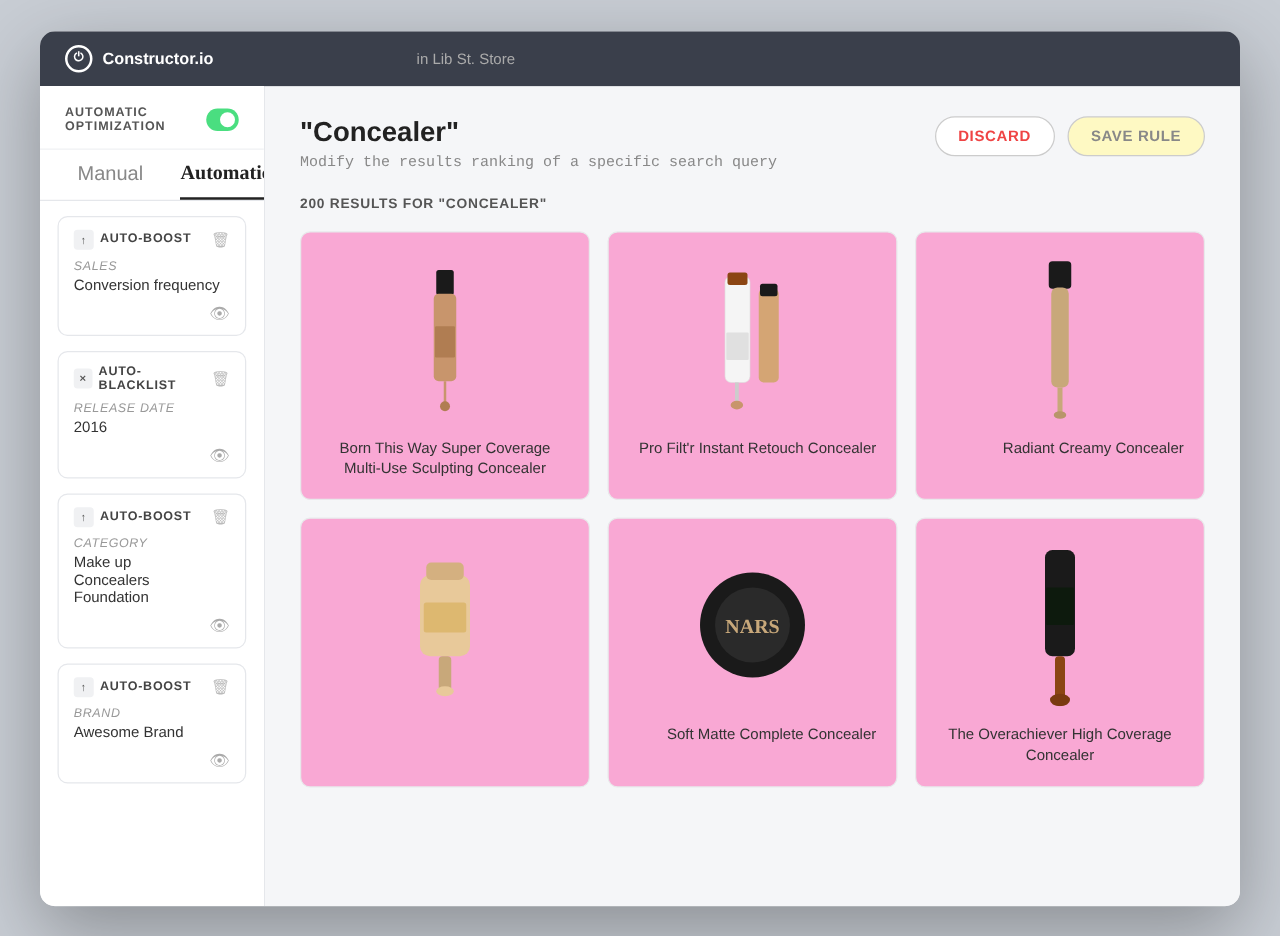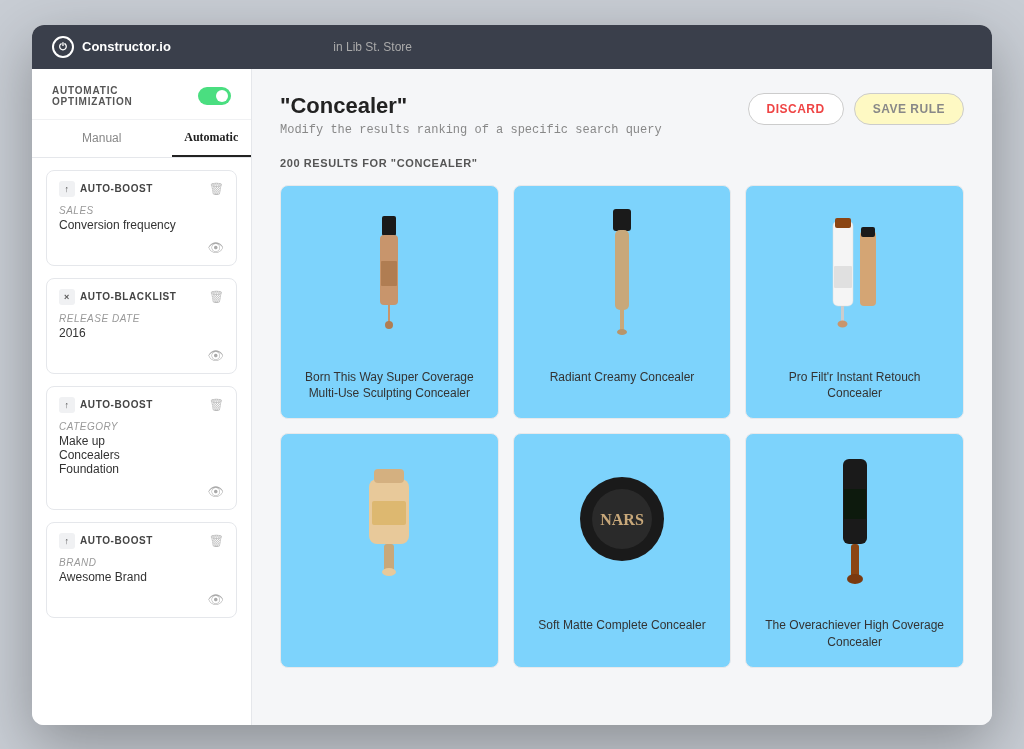--- a/index.html
+++ b/index.html
@@ -69,21 +69,21 @@
       text-align: right;
     }
     
     .main-layout {
       display: flex;
       flex: 1;
       overflow: hidden;
     }
     
     .sidebar {
-      width: 220px;
+      width: 180px;
       background: #fff;
       border-right: 1px solid #e5e7eb;
       display: flex;
       flex-direction: column;
       flex-shrink: 0;
       overflow-y: auto;
       padding-bottom: 12px;
     }
     .sidebar-header {
       padding: 16px 20px 12px;
@@ -118,21 +118,21 @@
       border-radius: 50%;
     }
     .tab-row {
       display: flex;
       border-bottom: 1px solid #e5e7eb;
     }
     .tab-btn {
       flex: 1;
       padding: 10px 0;
       text-align: center;
-      font-size: 12px;
+      font-size: 16px;
       font-weight: 500;
       color: #888;
       cursor: pointer;
       border: none;
       background: none;
       margin-left: 30px;
     }
     .tab-btn.active {
       color: #222;
       font-weight: 700;
@@ -262,28 +262,27 @@
       letter-spacing: 0.6px;
       text-transform: uppercase;
       margin-bottom: 16px;
     }
     .product-grid {
       display: grid;
       grid-template-columns: repeat(3, 1fr);
       gap: 14px;
     }
     .product-card {
-      background: #7dd3fc;
+      background: #f9a8d4;
       border-radius: 8px;
       padding: 20px 16px 16px;
       display: flex;
       flex-direction: column;
-      align-items: center;
+      align-items: flex-end;
       border: 1px solid #e8e9eb;
-      gap: 19px;
     }
     .product-img-area {
       width: 100%;
       height: 130px;
       display: flex;
       align-items: center;
       justify-content: center;
       margin-bottom: 14px;
     }
     .product-name {
@@ -412,55 +411,55 @@
 
               <rect x="44" y="94" width="2" height="20" fill="#c8956c"></rect>
               <ellipse cx="45" cy="114" rx="4" ry="4" fill="#b07d52"></ellipse>
             </svg>
           </div>
           <div class="product-name">Born This Way Super Coverage Multi-Use Sculpting Concealer</div>
         </div>
 
         <div class="product-card">
           <div class="product-img-area">
+            <svg width="100" height="120" viewBox="0 0 100 120" class="concealer-img">
+
+              <rect x="28" y="10" width="20" height="85" rx="5" fill="#f5f5f5" stroke="#ddd" stroke-width="0.5"></rect>
+
+              <rect x="30" y="7" width="16" height="10" rx="2" fill="#8b4513"></rect>
+
+              <rect x="29" y="55" width="18" height="22" rx="1" fill="#e0e0e0"></rect>
+
+              <rect x="36" y="95" width="3" height="18" fill="#ccc"></rect>
+              <ellipse cx="37.5" cy="113" rx="5" ry="3.5" fill="#c8956c"></ellipse>
+
+              <rect x="55" y="20" width="16" height="75" rx="4" fill="#d4a574"></rect>
+              <rect x="56" y="16" width="14" height="10" rx="2" fill="#1a1a1a"></rect>
+            </svg>
+          </div>
+          <div class="product-name">Pro Filt'r Instant Retouch Concealer</div>
+        </div>
+
+        <div class="product-card">
+          <div class="product-img-area">
             <svg width="70" height="130" viewBox="0 0 70 130" class="concealer-img">
 
               <rect x="26" y="3" width="18" height="22" rx="3" fill="#1a1a1a"></rect>
 
               <rect x="28" y="24" width="14" height="80" rx="5" fill="#c8a87a"></rect>
 
               <rect x="33" y="104" width="4" height="22" fill="#c8a87a"></rect>
               <ellipse cx="35" cy="126" rx="5" ry="3" fill="#b8956a"></ellipse>
             </svg>
           </div>
           <div class="product-name">Radiant Creamy Concealer</div>
         </div>
 
         <div class="product-card">
           <div class="product-img-area">
-            <svg width="100" height="120" viewBox="0 0 100 120" class="concealer-img">
-
-              <rect x="28" y="10" width="20" height="85" rx="5" fill="#f5f5f5" stroke="#ddd" stroke-width="0.5"></rect>
-
-              <rect x="30" y="7" width="16" height="10" rx="2" fill="#8b4513"></rect>
-
-              <rect x="29" y="55" width="18" height="22" rx="1" fill="#e0e0e0"></rect>
-
-              <rect x="36" y="95" width="3" height="18" fill="#ccc"></rect>
-              <ellipse cx="37.5" cy="113" rx="5" ry="3.5" fill="#c8956c"></ellipse>
-
-              <rect x="55" y="20" width="16" height="75" rx="4" fill="#d4a574"></rect>
-              <rect x="56" y="16" width="14" height="10" rx="2" fill="#1a1a1a"></rect>
-            </svg>
-          </div>
-          <div class="product-name">Pro Filt'r Instant Retouch Concealer</div>
-        </div>
-
-        <div class="product-card">
-          <div class="product-img-area">
             <svg width="90" height="120" viewBox="0 0 90 120" class="concealer-img">
 
               <rect x="25" y="20" width="40" height="65" rx="8" fill="#e8c99a"></rect>
 
               <rect x="30" y="10" width="30" height="14" rx="4" fill="#d4b080"></rect>
 
               <rect x="28" y="42" width="34" height="24" rx="2" fill="#ddb870"></rect>
 
               <rect x="40" y="85" width="10" height="28" rx="3" fill="#c8a87a"></rect>
               <ellipse cx="45" cy="113" rx="7" ry="4" fill="#e8c99a"></ellipse>

